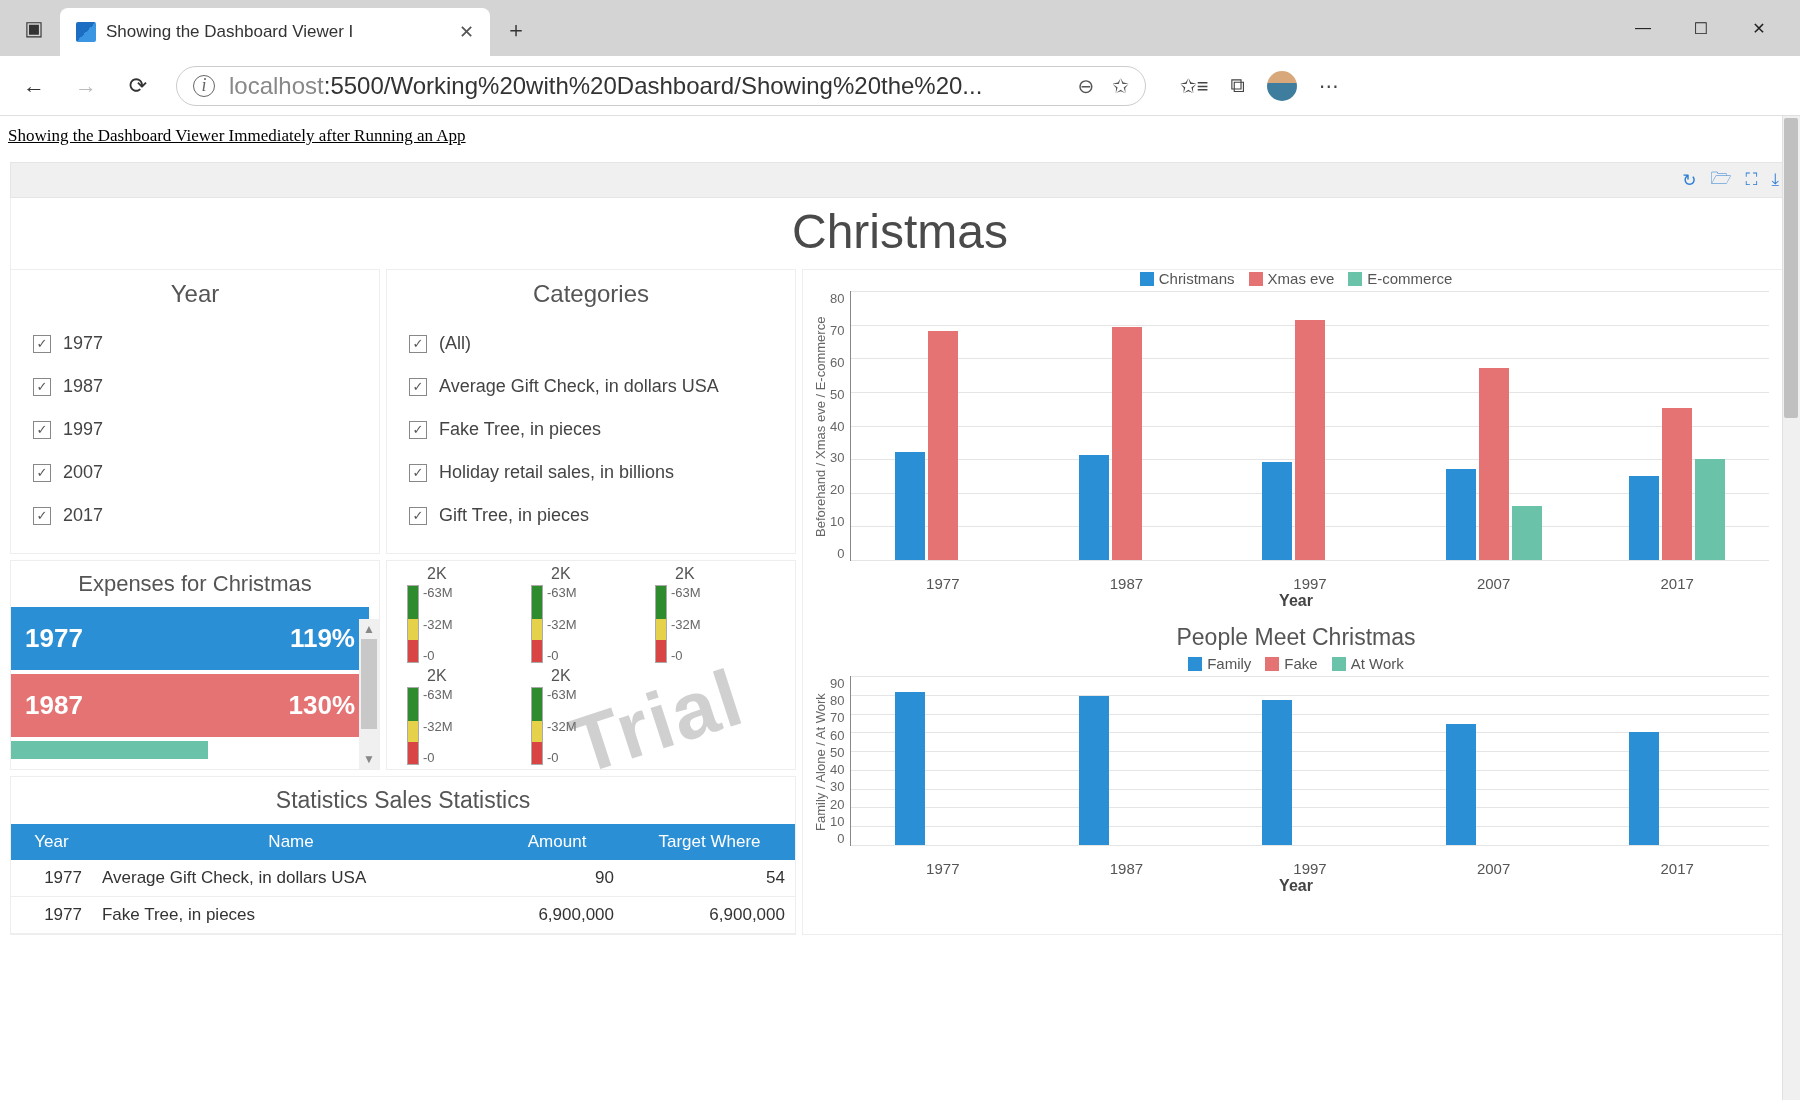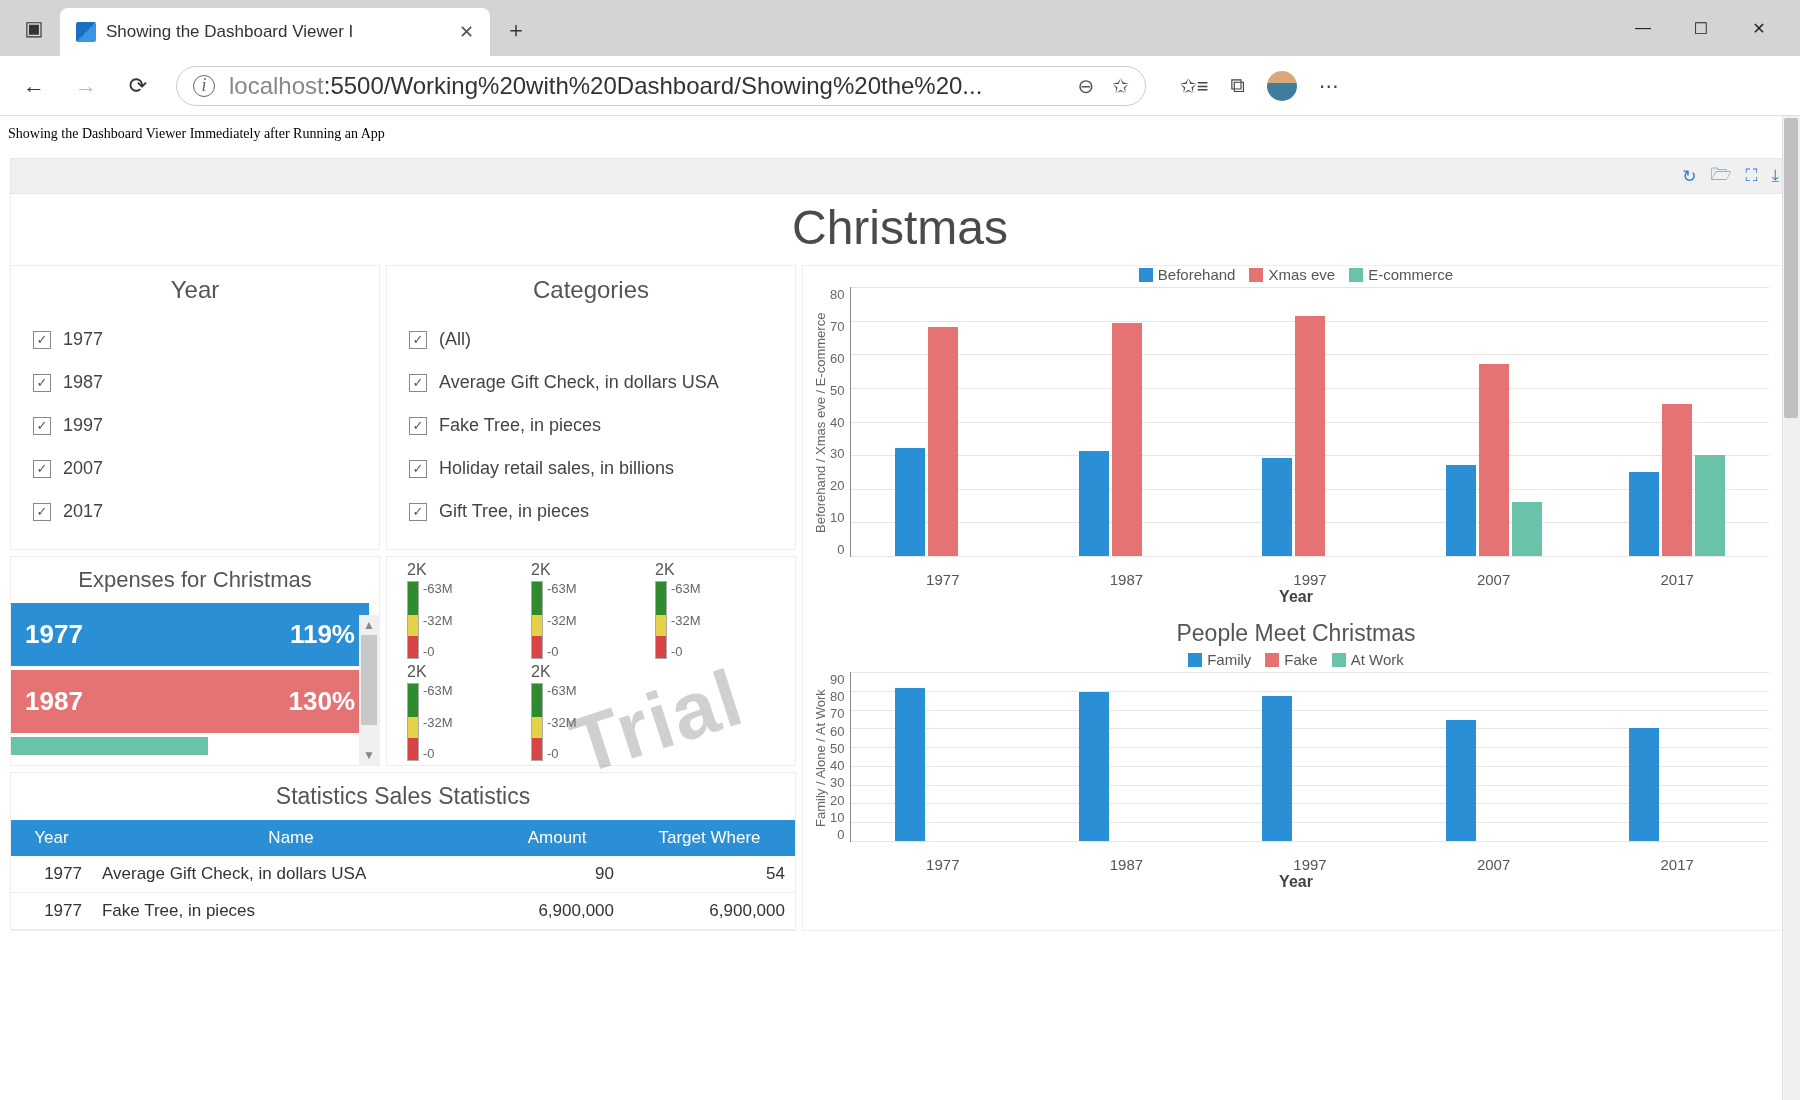--- a/index.html
+++ b/index.html
@@ -24,21 +24,21 @@
 .url-info { font-size:18px; color:#666; border:1.5px solid #666; border-radius:50%; width:22px; height:22px; display:flex;align-items:center;justify-content:center; font-style:italic; font-family:serif;}
 .url-text { font-size:24px; color:#333; white-space:nowrap; overflow:hidden; }
 .url-host { color:#888; }
 .url-actions { margin-left:auto; display:flex; gap:18px; font-size:20px; color:#555; }
 .right-icons { display:flex; gap:22px; align-items:center; margin-left:10px; }
 .right-icons .icon { font-size:20px; color:#444; cursor:pointer; }
 .avatar { width:30px; height:30px; border-radius:50%; background:linear-gradient(180deg,#d8a87a 40%,#3e7d9e 40%); }
 
 
 .page { background:#fff; height: 984px; overflow-y:auto; position:relative; }
-.page-heading { font-family: "Times New Roman", serif; font-size:14px; padding:10px 8px; }
+.page-heading { font-family: "Times New Roman", serif; font-size:17px; padding:10px 8px;text-decoration:underline; }
 .scrollbar-v { position:absolute; right:0; top:0; width:18px; height:100%; background:#f0f0f0; border-left:1px solid #e0e0e0; }
 .scrollbar-thumb { position:absolute; right:2px; top:2px; width:14px; height:300px; background:#c0c0c0; border-radius:2px; }
 
 .dashboard { margin: 6px 10px 0 10px; }
 .dash-toolbar { background:#f0f0f0; height:36px; display:flex; align-items:center; justify-content:flex-end; padding:0 10px; gap:14px; border:1px solid #e5e5e5; }
 .dash-tool-icon { font-size:17px; color:#2b7cd3; cursor:pointer; }
 .dash-title-wrap { background:#fff; text-align:center; padding:6px 0 10px 0; border-left:1px solid #eee; border-right:1px solid #eee; }
 .dash-title { font-size:48px; color:#4a4a4a; font-weight:300; }
 
 .dash-grid { display:grid; grid-template-columns: 370px 410px 1fr; gap:6px; }
@@ -57,21 +57,21 @@
 .expense-row.red { background:#e57373; }
 .expense-row.teal { background:#6ac2a8; height:18px; padding:0; }
 .exp-scroll { position:absolute; right:0; top:58px; width:20px; bottom:0; background:#f0f0f0; }
 .exp-scroll .up, .exp-scroll .down { height:20px; display:flex;align-items:center;justify-content:center; font-size:12px; color:#888; cursor:pointer; }
 .exp-scroll .down { position:absolute; bottom:0; width:100%; }
 .exp-scroll .thumb { position:absolute; top:20px; left:2px; width:16px; height:90px; background:#c8c8c8; }
 
 
 .gauges { display:grid; grid-template-columns: repeat(3,1fr); gap:4px; padding:4px 20px; }
 .gauge { font-size:14px; color:#555; }
-.gauge-top { font-size:16px; margin-bottom:2px; }
+.gauge-top { font-size:16px; margin-bottom:2px;margin-left:20px; }
 .gauge-bar-wrap { display:flex; align-items:flex-start; gap:4px; }
 .gauge-bar { width:12px; height:78px; display:flex; flex-direction:column; border:1px solid #aaa; }
 .g-seg-g { background:#2e8b2e; flex:3; }
 .g-seg-y { background:#e6d24a; flex:2; }
 .g-seg-r { background:#d94545; flex:2; }
 .gauge-labels { display:flex; flex-direction:column; justify-content:space-between; height:78px; font-size:13px; color:#666; }
 
 
 .stats-panel { grid-column: 1 / span 2; }
 .stats-title { font-size:23px; color:#555; text-align:center; padding:10px 0; }
@@ -207,21 +207,21 @@
       <span>Gift Tree, in pieces</span>
     </div>
           </div>
       </div>
 
       <div class="panel chart-panel" style="grid-row: span 3;">
         <div id="chart0">
     <div class="legend">
               <div class="legend-item">
                 <span class="legend-sw" style="background:#2b8fd6"></span>
-                <span>Beforehand</span>
+                <span>Christmans</span>
               </div>
               <div class="legend-item">
                 <span class="legend-sw" style="background:#e57373"></span>
                 <span>Xmas eve</span>
               </div>
               <div class="legend-item">
                 <span class="legend-sw" style="background:#6ac2a8"></span>
                 <span>E-commerce</span>
               </div>
             </div>

